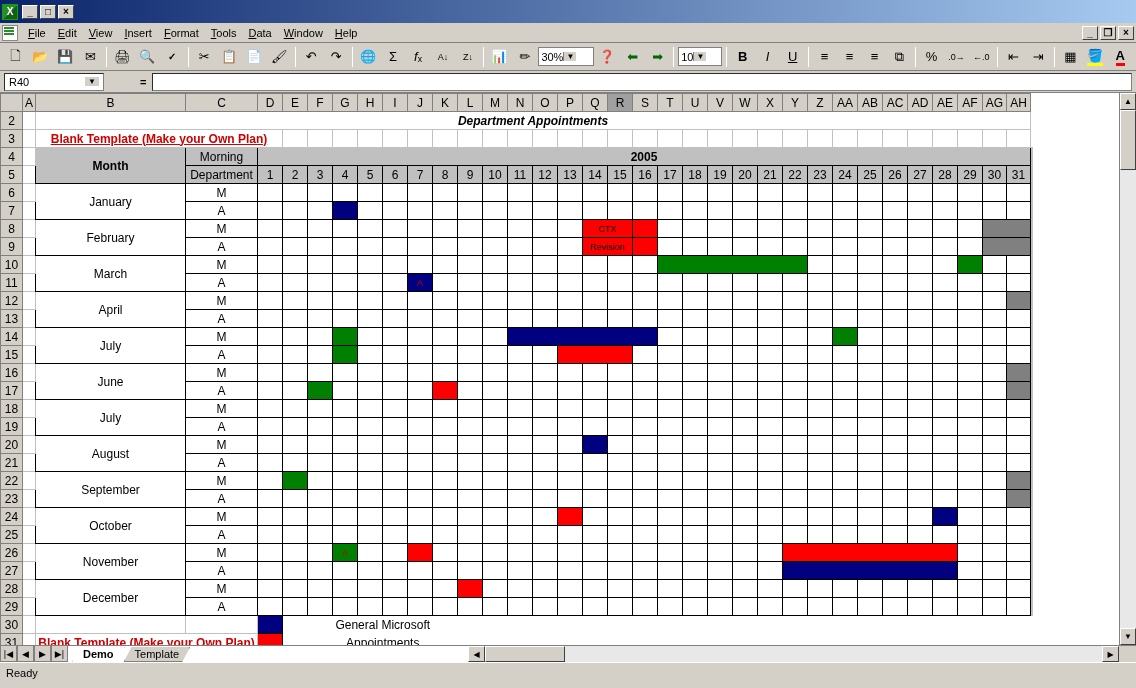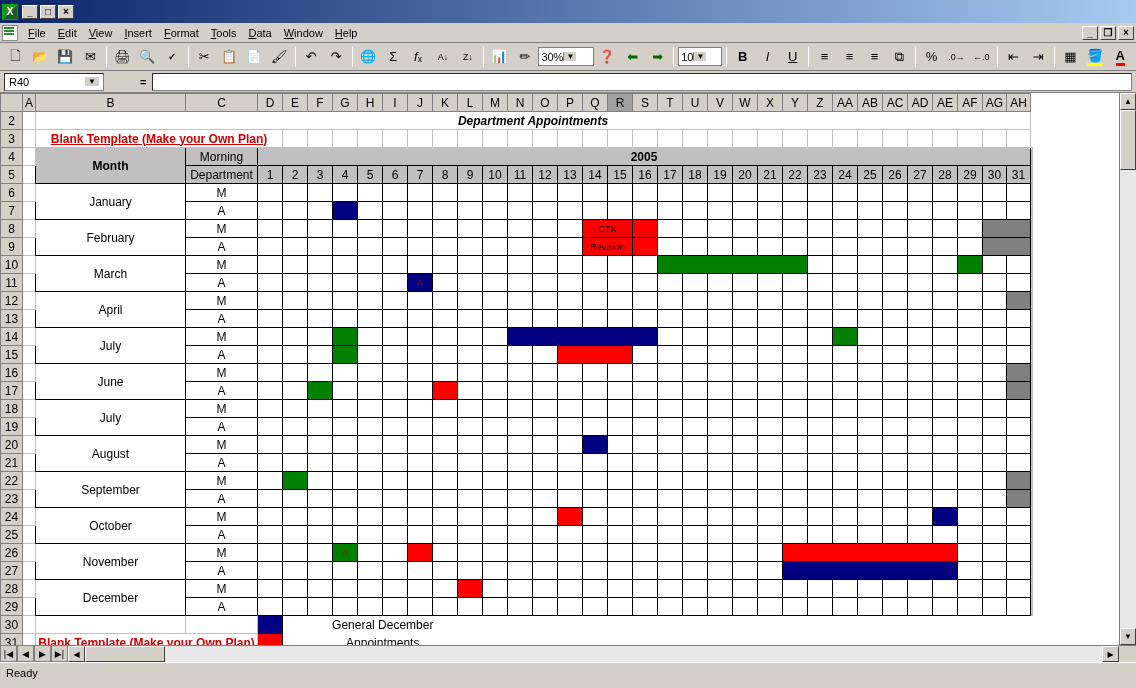--- a/index.html
+++ b/index.html
@@ -1256,21 +1256,21 @@
             <td style="border:1px solid #000"></td>
             <td></td>
             <td></td>
           </tr>
           <tr>
             <th class="rowh">30</th>
             <td></td>
             <td></td>
             <td></td>
             <td class="legend-sw blue"></td>
-            <td colspan="8" class="legend">General December</td>
+            <td colspan="8" class="legend">General Microsoft</td>
             <td style="border:0"></td>
             <td style="border:0"></td>
             <td style="border:0"></td>
             <td style="border:0"></td>
             <td style="border:0"></td>
             <td style="border:0"></td>
             <td style="border:0"></td>
             <td style="border:0"></td>
             <td style="border:0"></td>
             <td style="border:0"></td>
@@ -1328,20 +1328,24 @@
   </div>
 </div>
 
 <div class="bottom-row">
   <div class="tab-nav">
     <div class="btn">|◀</div>
     <div class="btn">◀</div>
     <div class="btn">▶</div>
     <div class="btn">▶|</div>
   </div>
+  <div class="tabs" id="tabs">
+      <div class="tab active">Demo</div>
+      <div class="tab">Template</div>
+    </div>
   <div class="hscroll">
     <div class="btn">◀</div>
     <div class="track">
         <div class="thumb"></div>
       </div>
     <div class="btn">▶</div>
     <div class="corner"></div>
   </div>
 </div>
 

